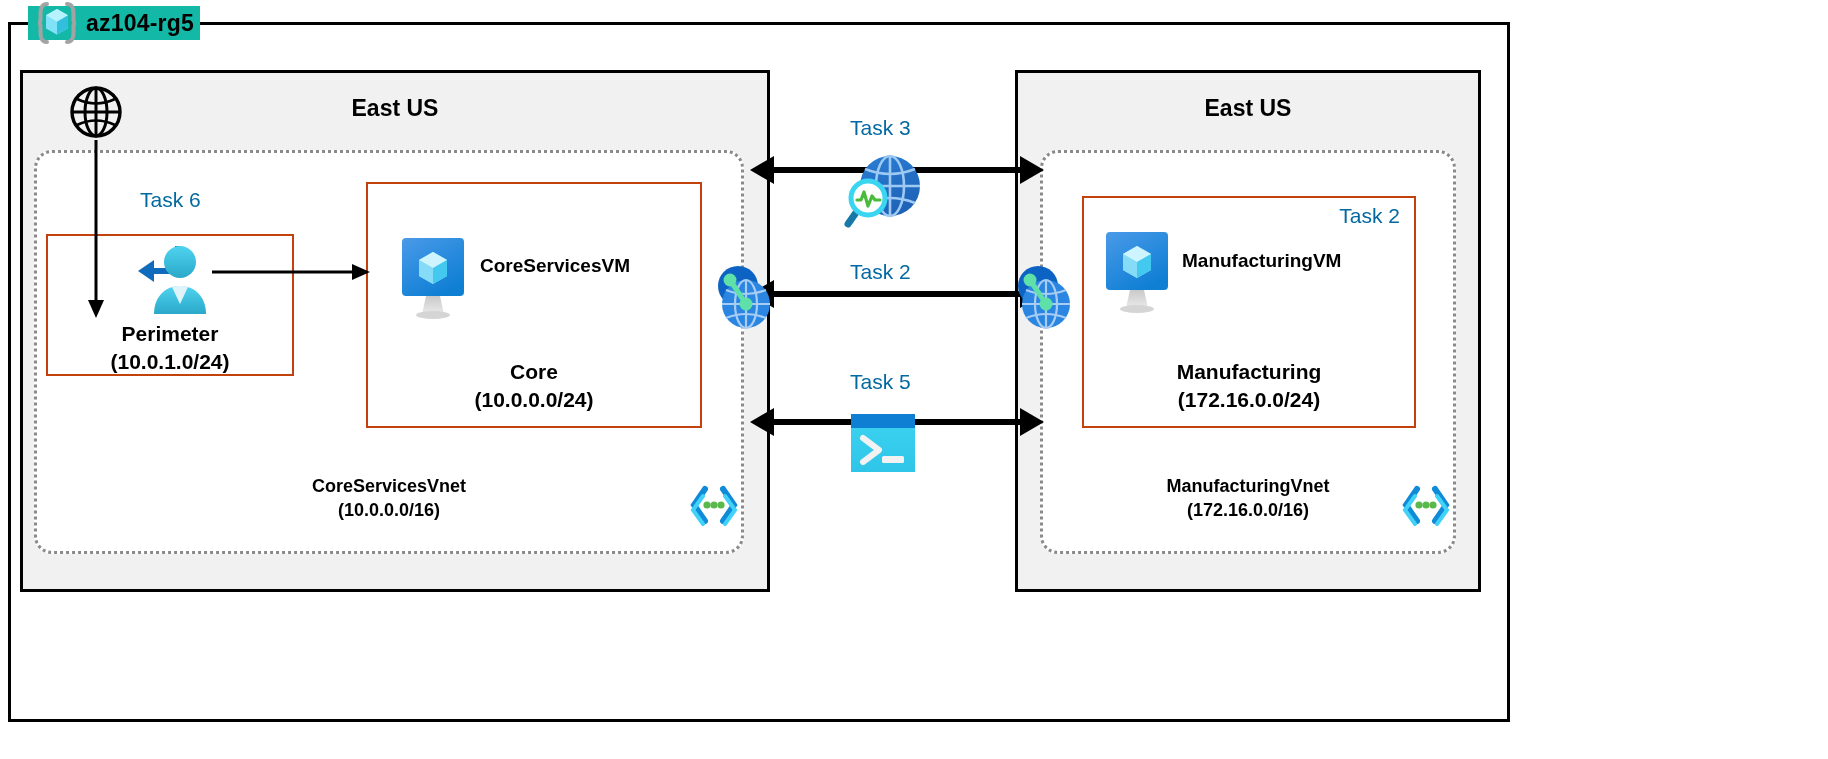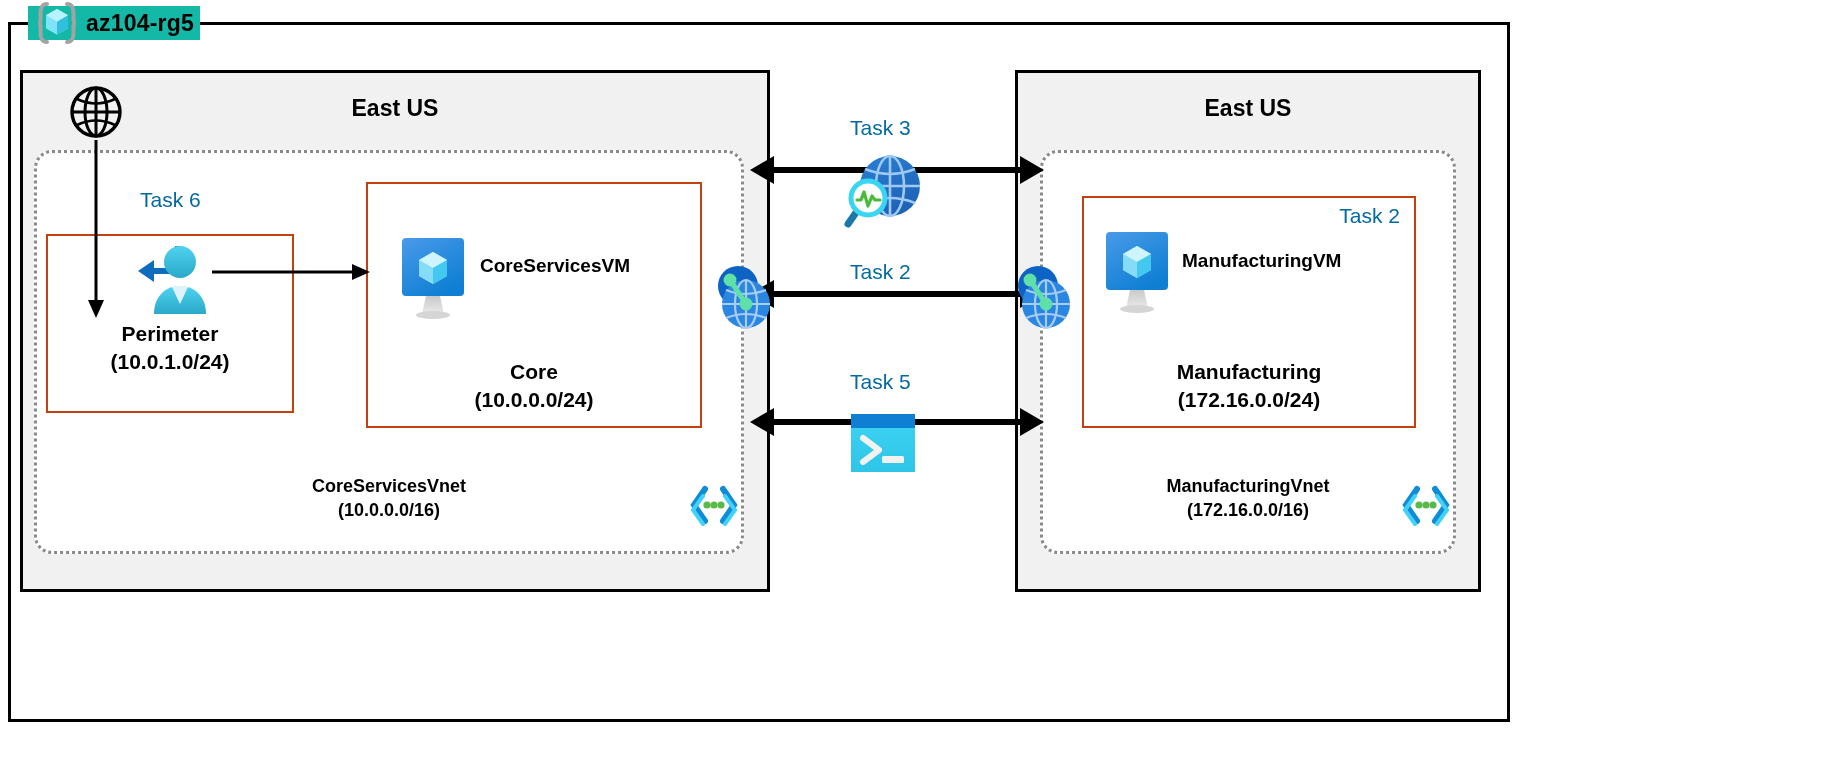--- a/index.html
+++ b/index.html
@@ -96,21 +96,21 @@
         <path d="M34 9 L44 23 L34 37" fill="none" stroke="#42d2f7" stroke-width="4" stroke-linecap="round" transform="translate(2,4)"></path>
         <circle cx="18" cy="22" r="3.6" fill="#59b94a"></circle>
         <circle cx="25" cy="22" r="3.6" fill="#59b94a"></circle>
         <circle cx="32" cy="22" r="3.6" fill="#59b94a"></circle>
       </svg>
     </span>
   </div>
 
   <div class="task" style="left:140px;top:188px;">Task 6</div>
 
-  <div class="subnet" style="left:46px;top:234px;width:248px;height:179px;">
+  <div class="subnet" style="left:46px;top:234px;width:248px;height:142px;">
     <div class="subnet-label" style="top:84px;">
       <span>Perimeter</span><br>
       <span>(10.0.1.0/24)</span>
     </div>
   </div>
 
   <span class="ico" style="left:128px;top:240px;">
     <svg width="86" height="76" viewBox="0 0 86 76">
       <defs>
         <linearGradient id="gUser" x1="0" y1="0" x2="0" y2="1">

